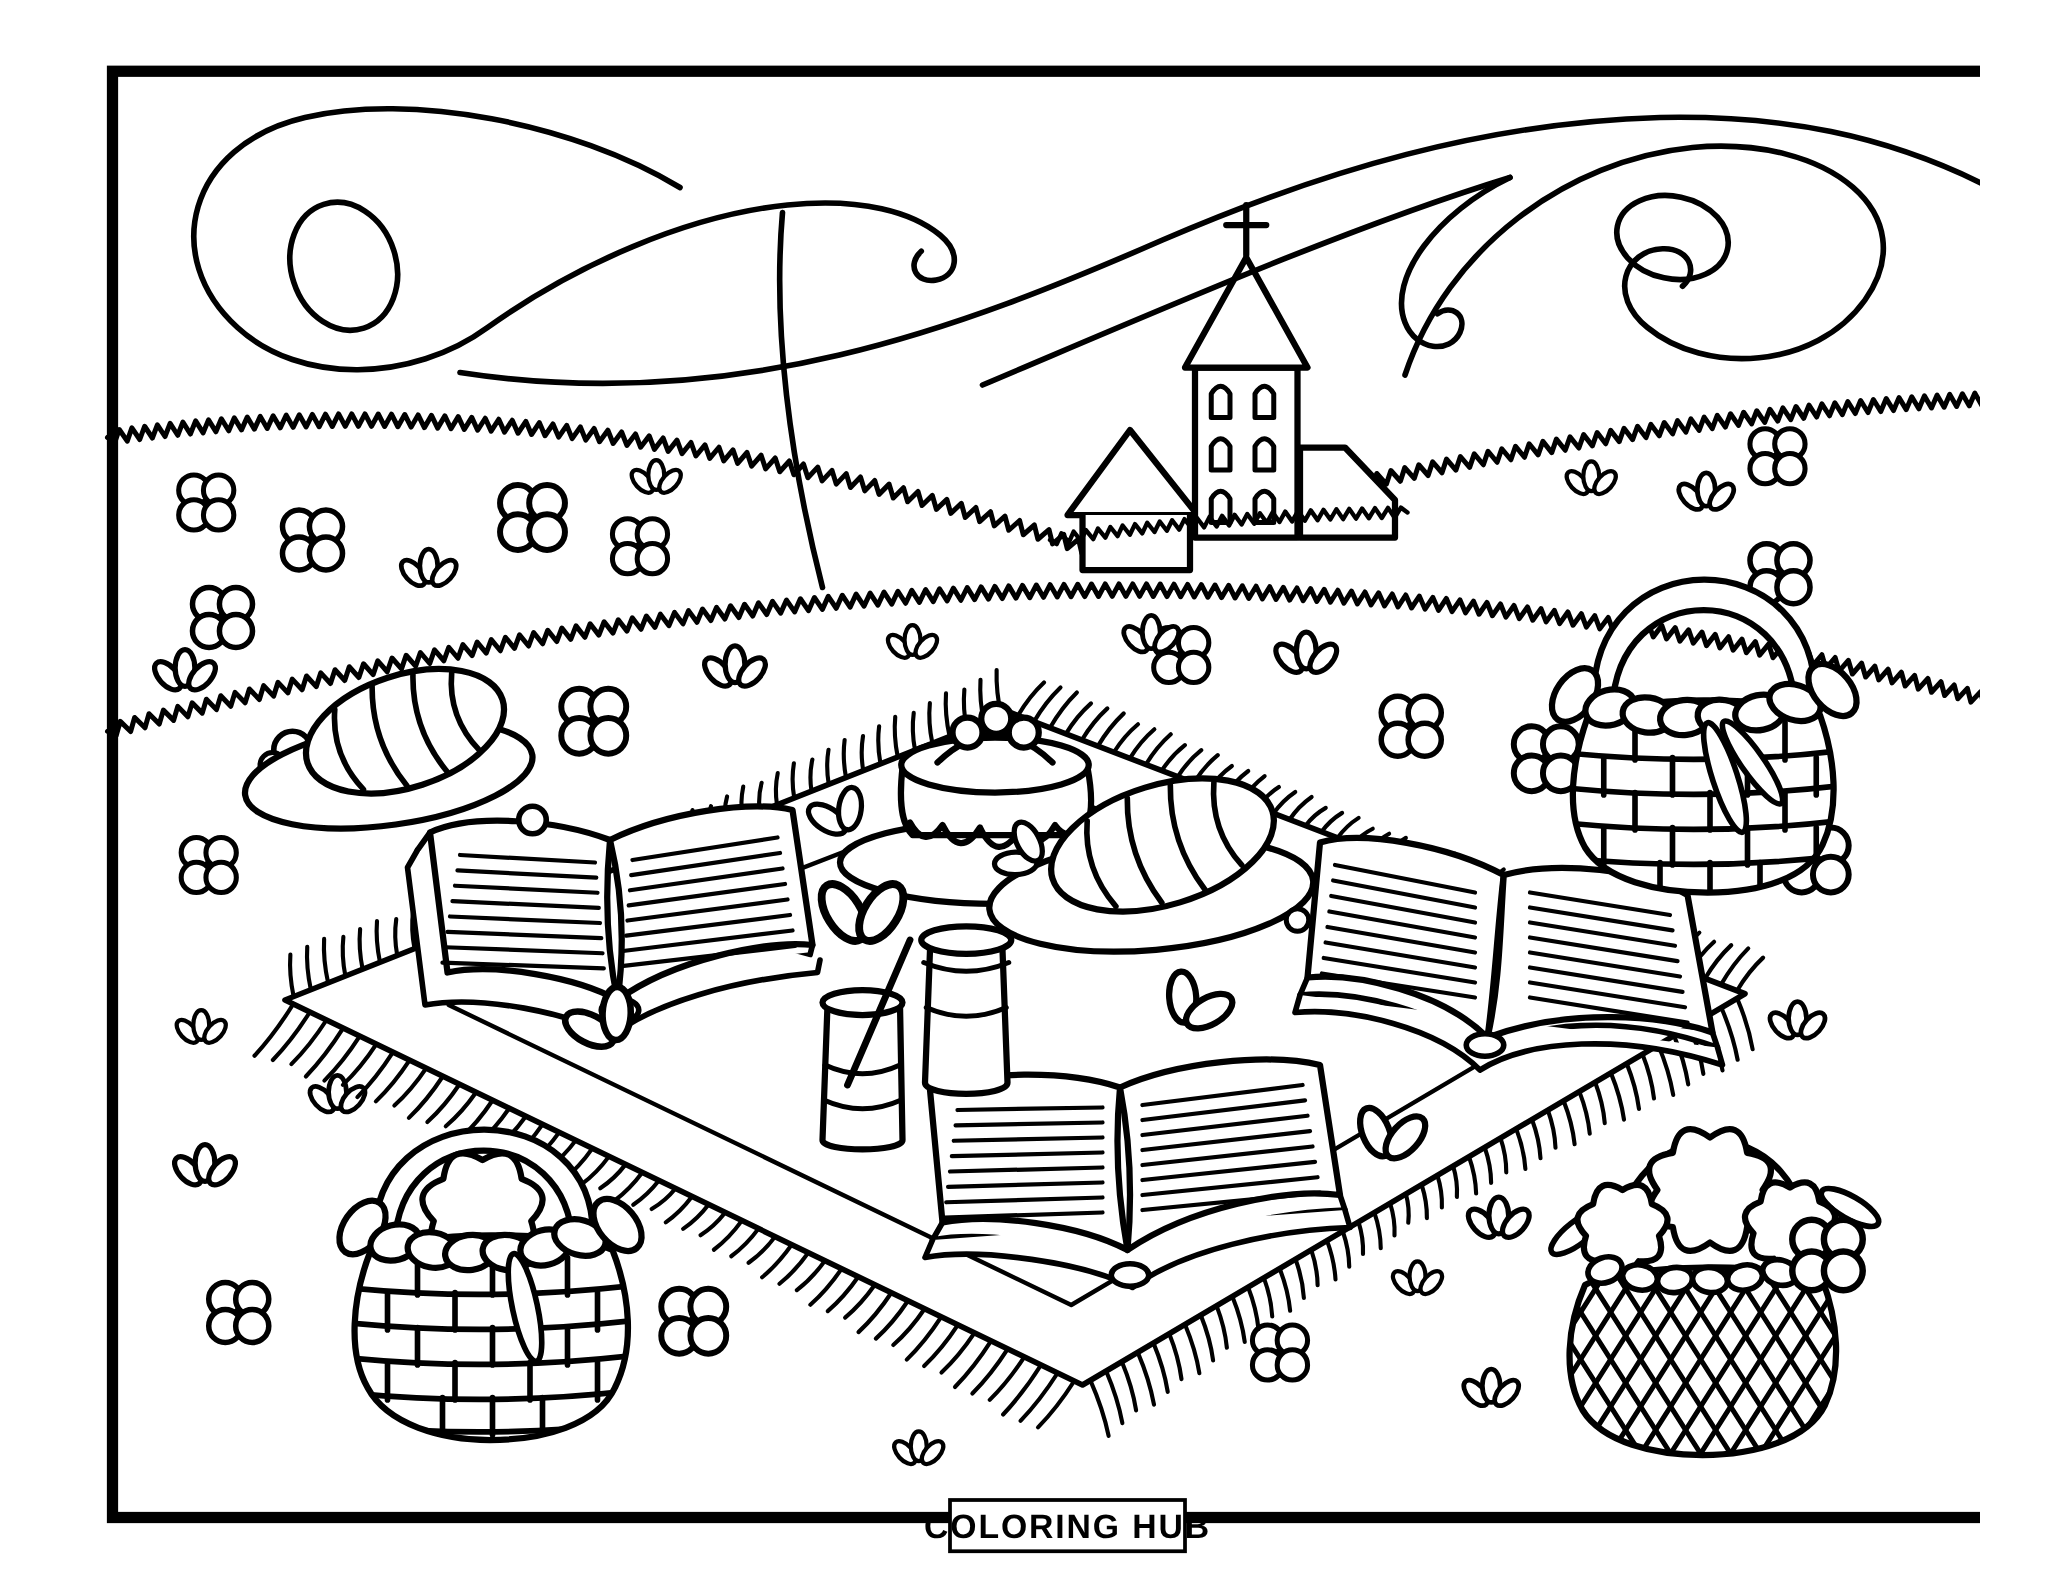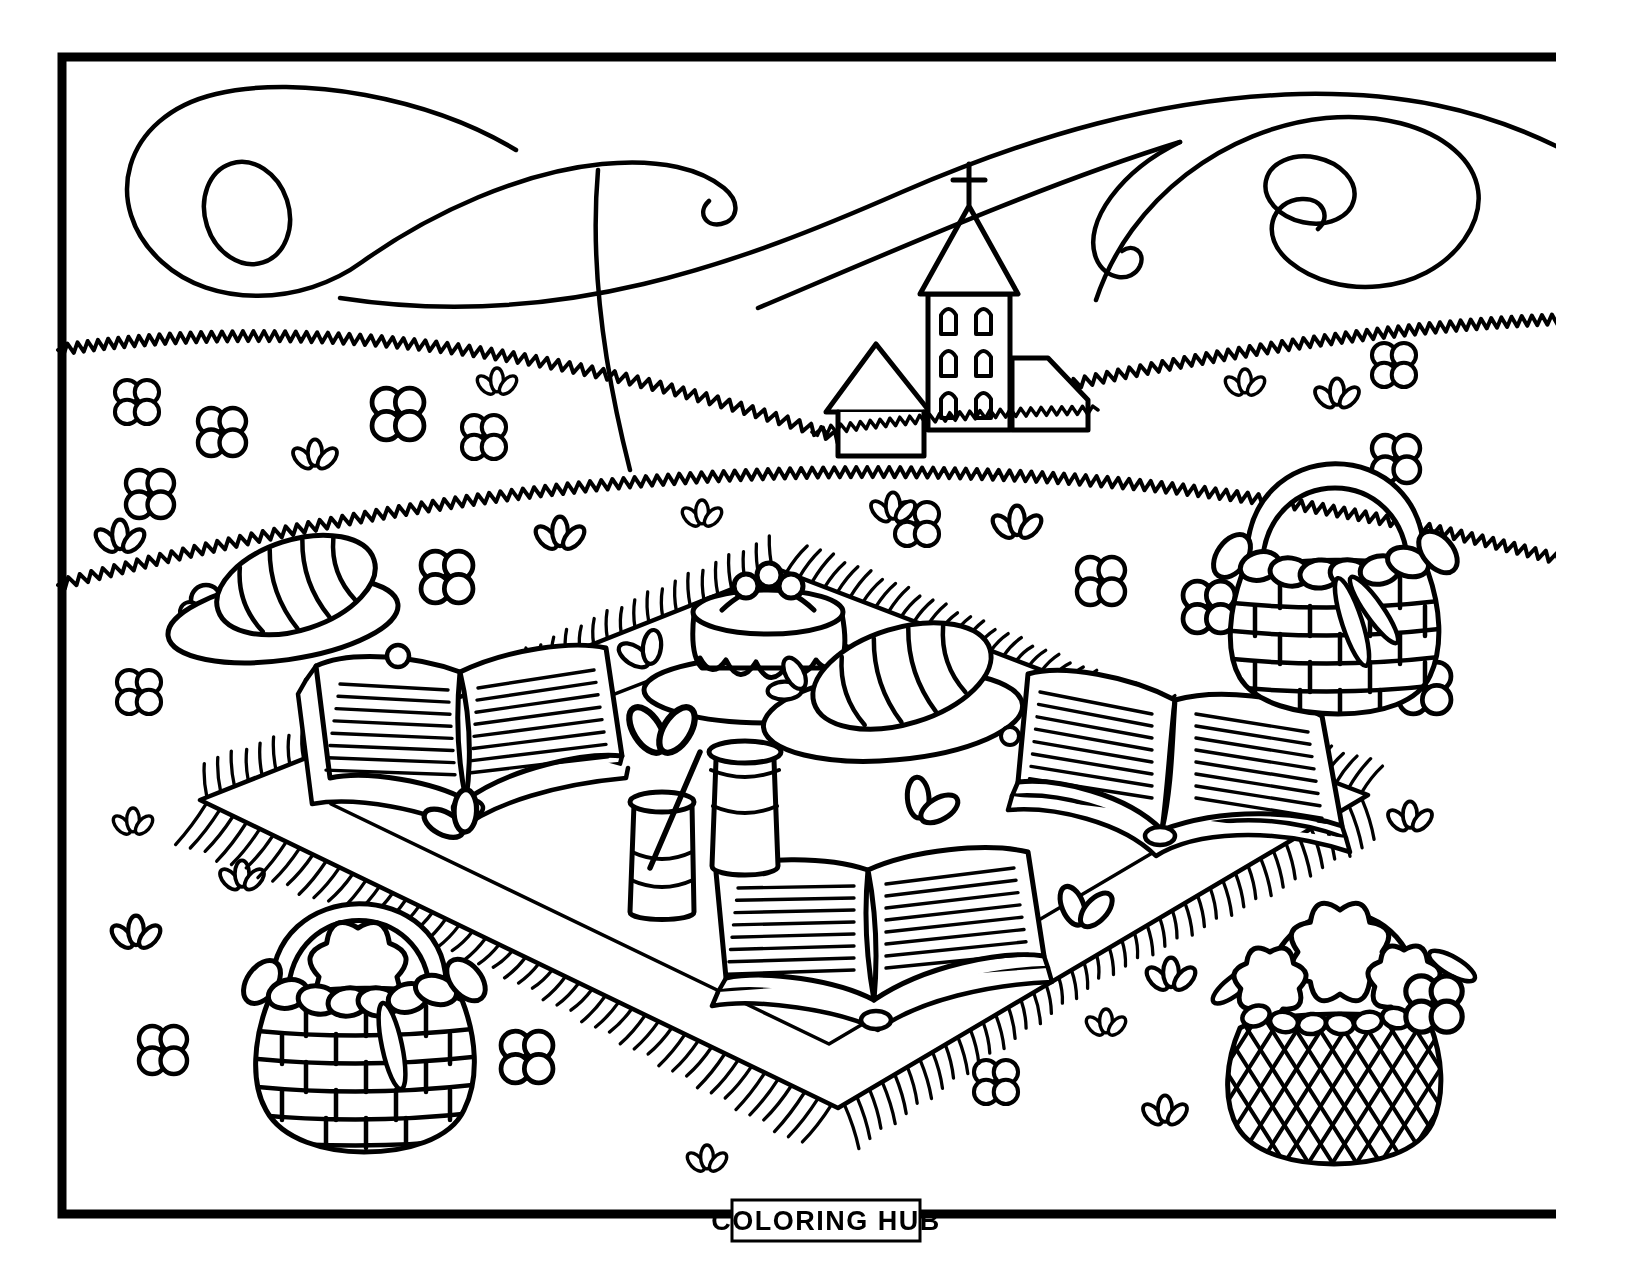--- a/index.html
+++ b/index.html
@@ -1,16 +1,16 @@
 <!DOCTYPE html>
 <html><head>
 <meta charset="utf-8">
 <style>
   html,body{margin:0;padding:0;background:#ffffff;}
-  .stage{width:1556px;height:1275px;position:relative;background:#ffffff;overflow:hidden;}
+  .stage{width:1556px;height:1275px;position:relative;background:#ffffff;overflow:hidden;padding-left:28px;}
   svg{display:block;width:1650px;height:1275px;}
   text.brand{font-family:"Liberation Sans","DejaVu Sans",sans-serif;font-weight:bold;letter-spacing:1.5px;}
 </style>
 </head>
 <body>
 
 <div class="stage">
   <svg id="art" viewBox="0 0 1650 1275">
       <g>
         <rect x="62" y="57" width="1526" height="1157" fill="none" stroke="#000000" stroke-width="9"></rect>

